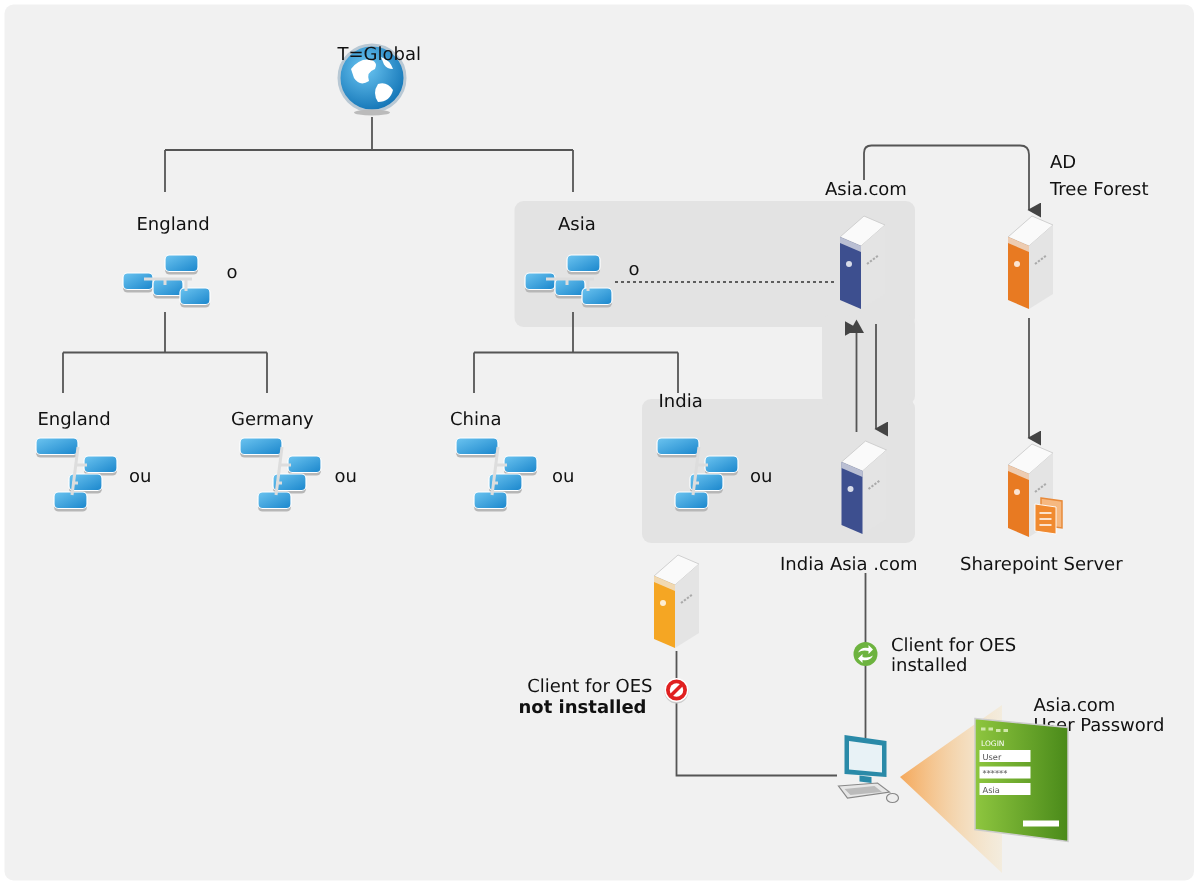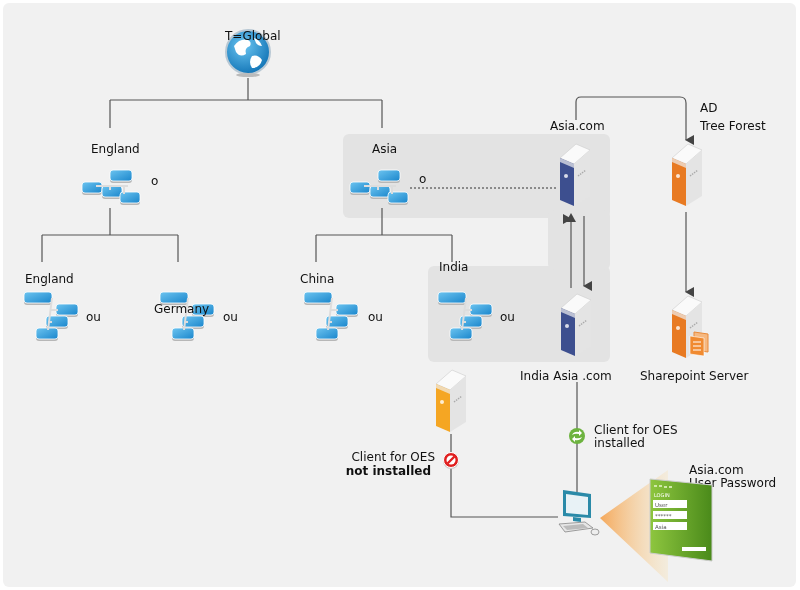--- a/index.html
+++ b/index.html
@@ -226,21 +226,21 @@
 <div class="lbl" style="left:225px;top:13px;margin-top:16px;">T=Global</div>
 
 <div class="lbl" style="left:91px;top:142px;">England</div>
 <div class="lbl" style="left:151px;top:174px;">o</div>
 
 <div class="lbl" style="left:372px;top:142px;">Asia</div>
 <div class="lbl" style="left:419px;top:172px;">o</div>
 
 <div class="lbl" style="left:25px;top:272px;">England</div>
 <div class="lbl" style="left:86px;top:310px;">ou</div>
-<div class="lbl" style="left:154px;top:272px;margin-top:30px;">Germany</div>
+<div class="lbl" style="left:154px;top:272px;">Germany</div>
 <div class="lbl" style="left:223px;top:310px;">ou</div>
 <div class="lbl" style="left:300px;top:272px;">China</div>
 <div class="lbl" style="left:368px;top:310px;">ou</div>
 <div class="lbl" style="left:439px;top:260px;">India</div>
 <div class="lbl" style="left:500px;top:310px;">ou</div>
 
 <div class="lbl" style="left:550px;top:119px;">Asia.com</div>
 <div class="lbl" style="left:700px;top:101px;">AD</div>
 <div class="lbl" style="left:700px;top:119px;">Tree Forest</div>
 <div class="lbl" style="left:520px;top:369px;text-align:center;">India Asia .com</div>

